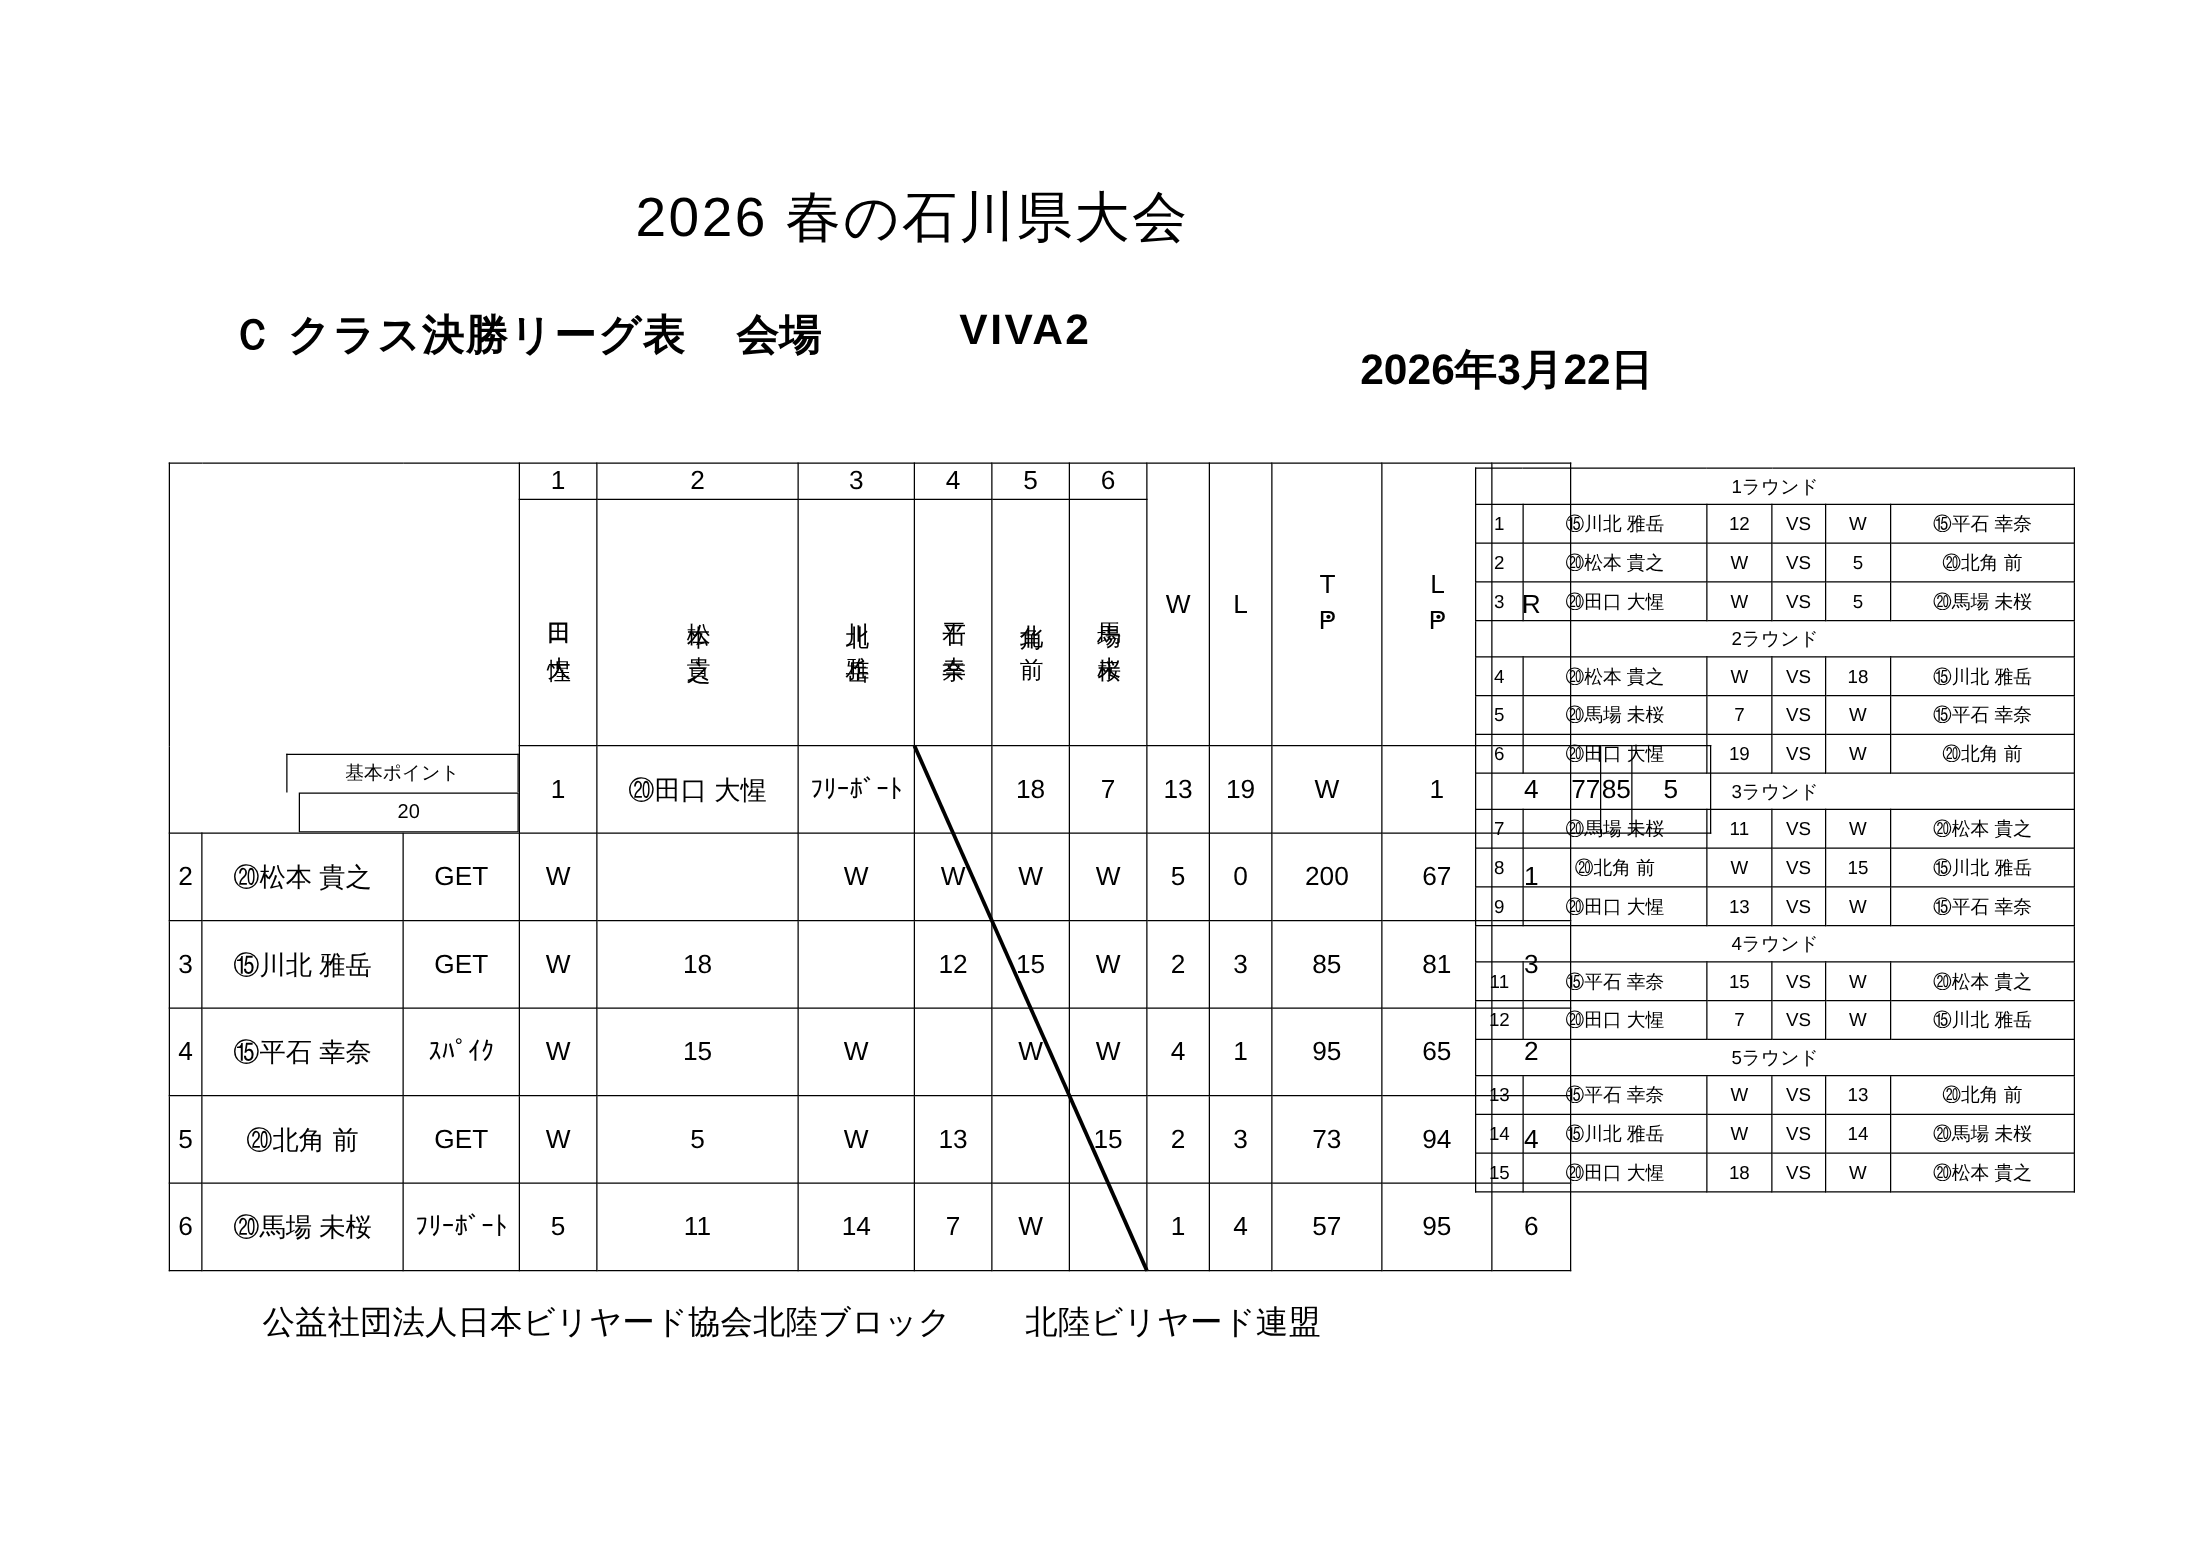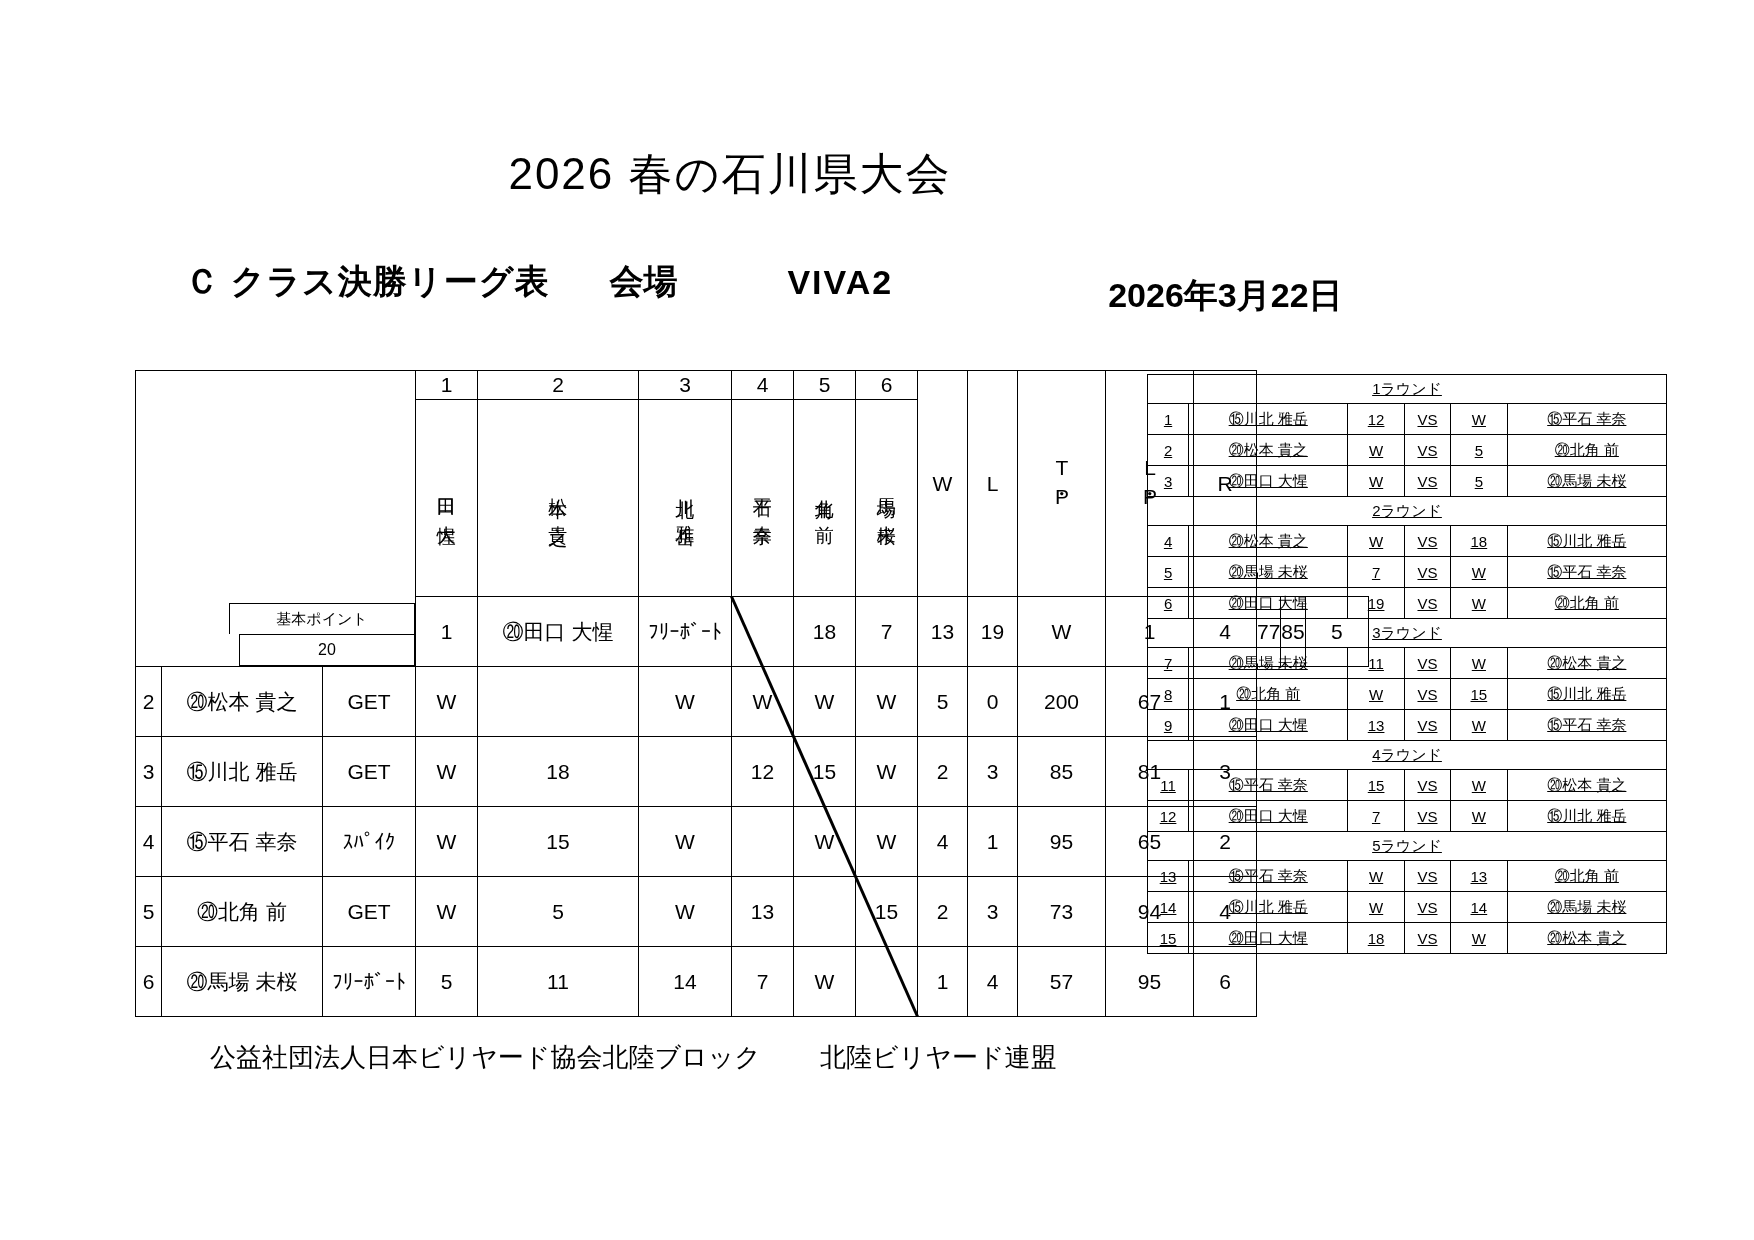--- a/index.html
+++ b/index.html
@@ -13,24 +13,24 @@
   }
   .title{
     position:absolute;top:145px;left:0;width:1460px;
     text-align:center;
     font-size:44px;
     letter-spacing:2px;
   }
   .subtitle-row{
     position:absolute;top:245px;left:185px;width:1400px;
     font-size:34px;font-weight:bold;
-    display:flex;align-items:center;
+    display:flex;align-items:flex-start;
   }
   .sub-class{letter-spacing:1px;}
-  .sub-venue-label{margin-left:60px;}
+  .sub-venue-label{margin-left:40px;}
   .sub-venue{margin-left:110px;font-family:"Liberation Sans",sans-serif;letter-spacing:2px;}
   .sub-date{margin-left:215px;font-weight:bold;margin-top:28px;}
 
   
   .league{
     position:absolute;left:135px;top:370px;
     border-collapse:collapse;
     table-layout:fixed;
   }
   .league td{
@@ -77,25 +77,24 @@
     border:1px solid #000;
     font-size:16px;text-align:center;height:30px;line-height:30px;
     background:#fff;
     margin-left:10px;
   }
   .rowline{height:70px;}
   .diag{position:relative;}
 
   
   .rounds{
-    position:absolute;left:1147px;top:374px;
+    position:absolute;left:1180px;top:374px;
     border-collapse:collapse;
     table-layout:fixed;
-    width:520px;
-    text-decoration:underline;
+    width:480px;
   }
   .rounds td{
     border:1px solid #000;
     font-size:15px;
     text-align:center;
     height:30px;
     padding:0;
   }
   .rounds .rd-head{font-size:15px;height:28px;}
   .rn{width:32px;}

